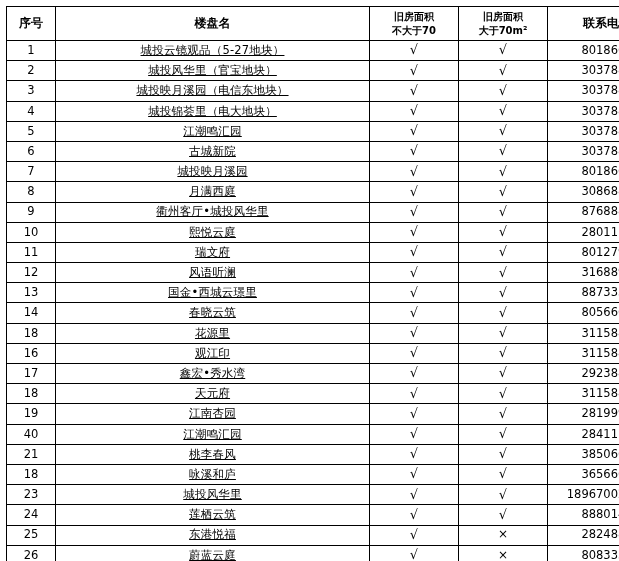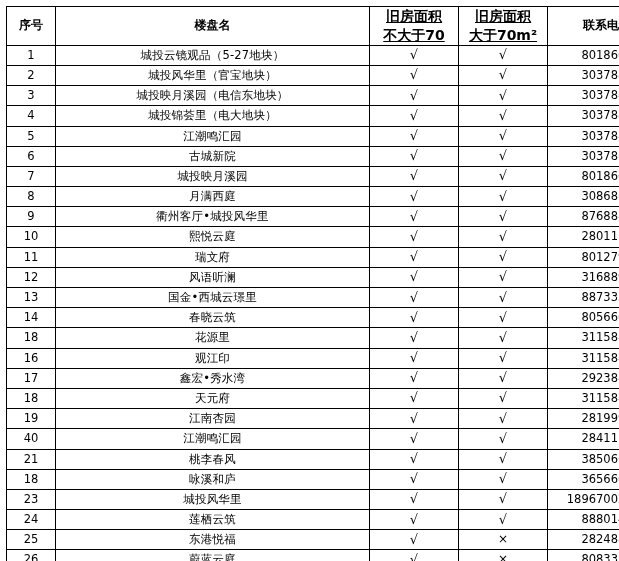--- a/index.html
+++ b/index.html
@@ -43,26 +43,26 @@
     font-size: 12px;
   }
   th.col-idx, td.col-idx { width: 48px; }
   th.col-name, td.col-name { width: 313px; }
   th.col-le70, td.col-le70 { width: 88px; }
   th.col-gt70, td.col-gt70 { width: 88px; }
   th.col-tel, td.col-tel { width: 118px; }
   .hdr-two-line {
     display: block;
     line-height: 1.35;
-    font-size: 14px;
+    font-size: 10px;
+  }
+  td.col-name {
+    font-size: 12px;
+    letter-spacing: 0.2px;
     text-decoration: underline;
-  }
-  td.col-name {
-    font-size: 12px;
-    letter-spacing: 0.2px;
   }
   td.col-tel {
     font-size: 12px;
     font-family: "DejaVu Sans", "Liberation Sans", sans-serif;
   }
   td.col-idx {
     font-size: 12px;
   }
   .mark {
     font-size: 12px;

